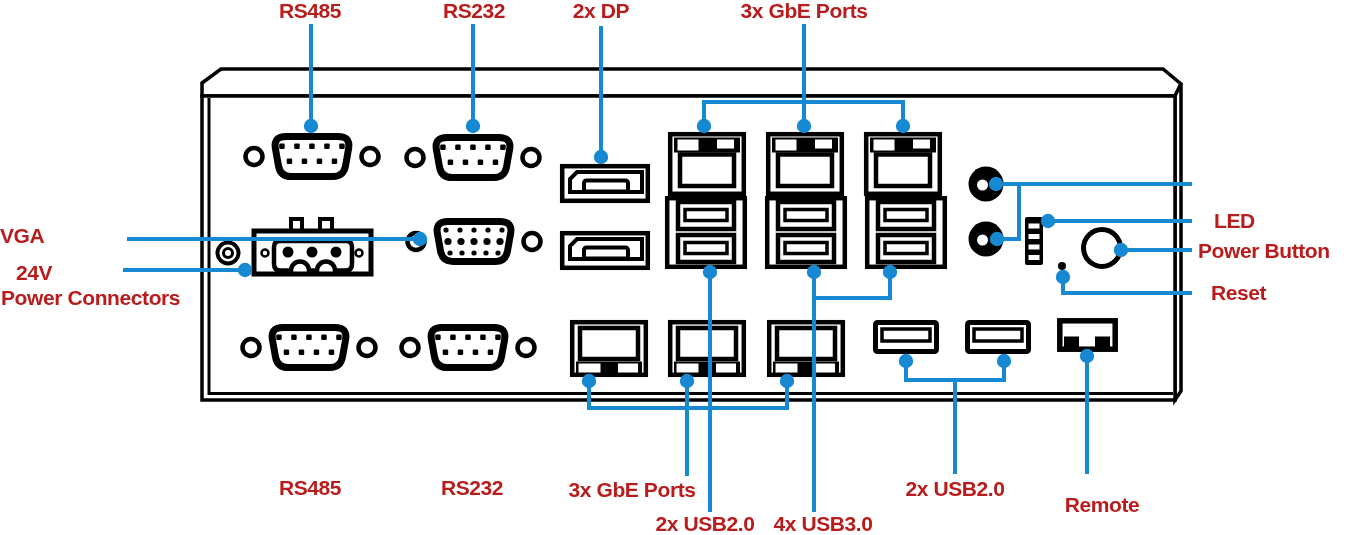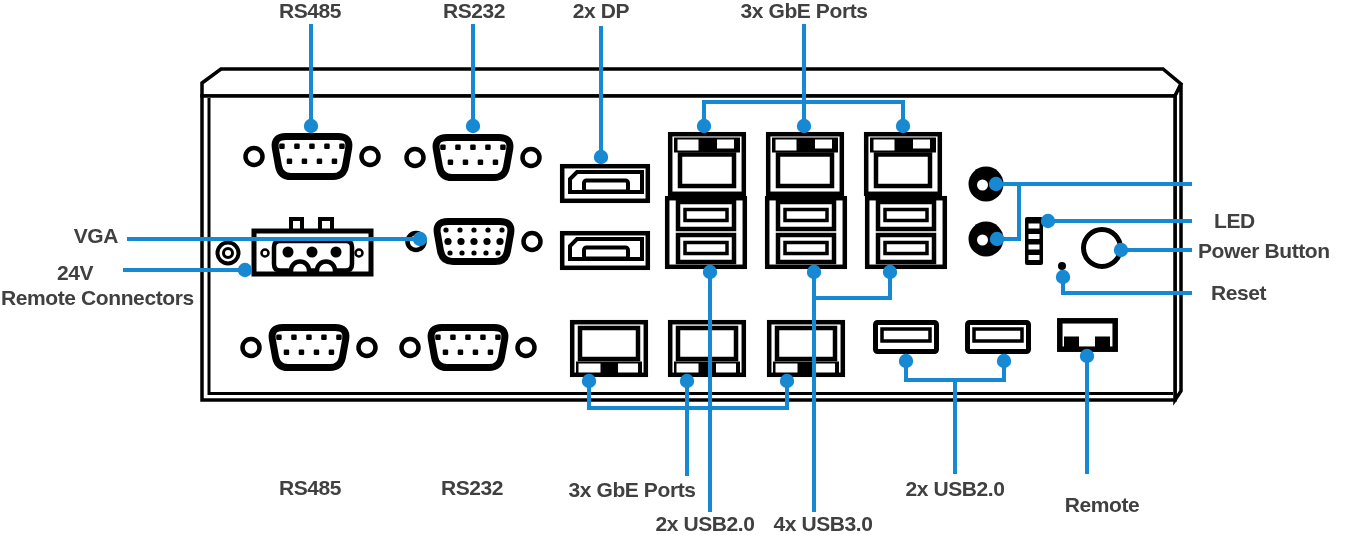--- a/index.html
+++ b/index.html
@@ -1,19 +1,19 @@
 <!DOCTYPE html>
 <html><head>
 <meta charset="utf-8">
 <style>
   html,body{margin:0;padding:0;background:#fff;}
   #stage{position:relative;width:1368px;height:535px;background:#fff;overflow:hidden;
          font-family:"Liberation Sans",sans-serif;}
   #art{position:absolute;left:0;top:0;}
-  .lbl{position:absolute;font-weight:700;font-size:21px;line-height:24px;color:#404040;
+  .lbl{position:absolute;font-weight:700;font-size:21px;line-height:24px;color:#b91c1c;
        letter-spacing:-0.4px;white-space:nowrap;}
   .cx{transform:translateX(-50%);}
 </style>
 </head>
 <body>
 
 <div id="stage">
 
 <svg id="art" width="1368" height="535" viewBox="0 0 1368 535">
   <defs>
@@ -230,23 +230,23 @@
           <circle cx="1087" cy="356" r="7.2" fill="#1789d2" stroke="none"></circle>
         </g>
   </g>
 </svg>
 
   <div class="lbl cx" style="left:310px;top:-1px;">RS485</div>
   <div class="lbl cx" style="left:474px;top:-1px;">RS232</div>
   <div class="lbl cx" style="left:601px;top:-1px;">2x DP</div>
   <div class="lbl cx" style="left:804px;top:-1px;">3x GbE Ports</div>
 
-  <div class="lbl" style="left:0;width:118px;text-align:right;top:224px;">VGA</div>
-  <div class="lbl" style="left:0;width:150px;text-align:center;top:261px;">24V</div>
-  <div class="lbl" style="left:1px;top:286px;">Remote Connectors</div>
+  <div class="lbl" style="left:0;width:118px;top:224px;">VGA</div>
+  <div class="lbl" style="left:16px;width:150px;top:261px;">24V</div>
+  <div class="lbl" style="left:1px;top:286px;">Power Connectors</div>
 
   <div class="lbl" style="left:1198px;top:209px;margin-left:16px;">LED</div>
   <div class="lbl" style="left:1198px;top:239px;">Power Button</div>
   <div class="lbl" style="left:1198px;top:281px;margin-left:13px;">Reset</div>
 
   <div class="lbl cx" style="left:310px;top:476px;">RS485</div>
   <div class="lbl cx" style="left:472px;top:476px;">RS232</div>
   <div class="lbl cx" style="left:632px;top:478px;">3x GbE Ports</div>
   <div class="lbl cx" style="left:705px;top:512px;">2x USB2.0</div>
   <div class="lbl cx" style="left:823px;top:512px;">4x USB3.0</div>

